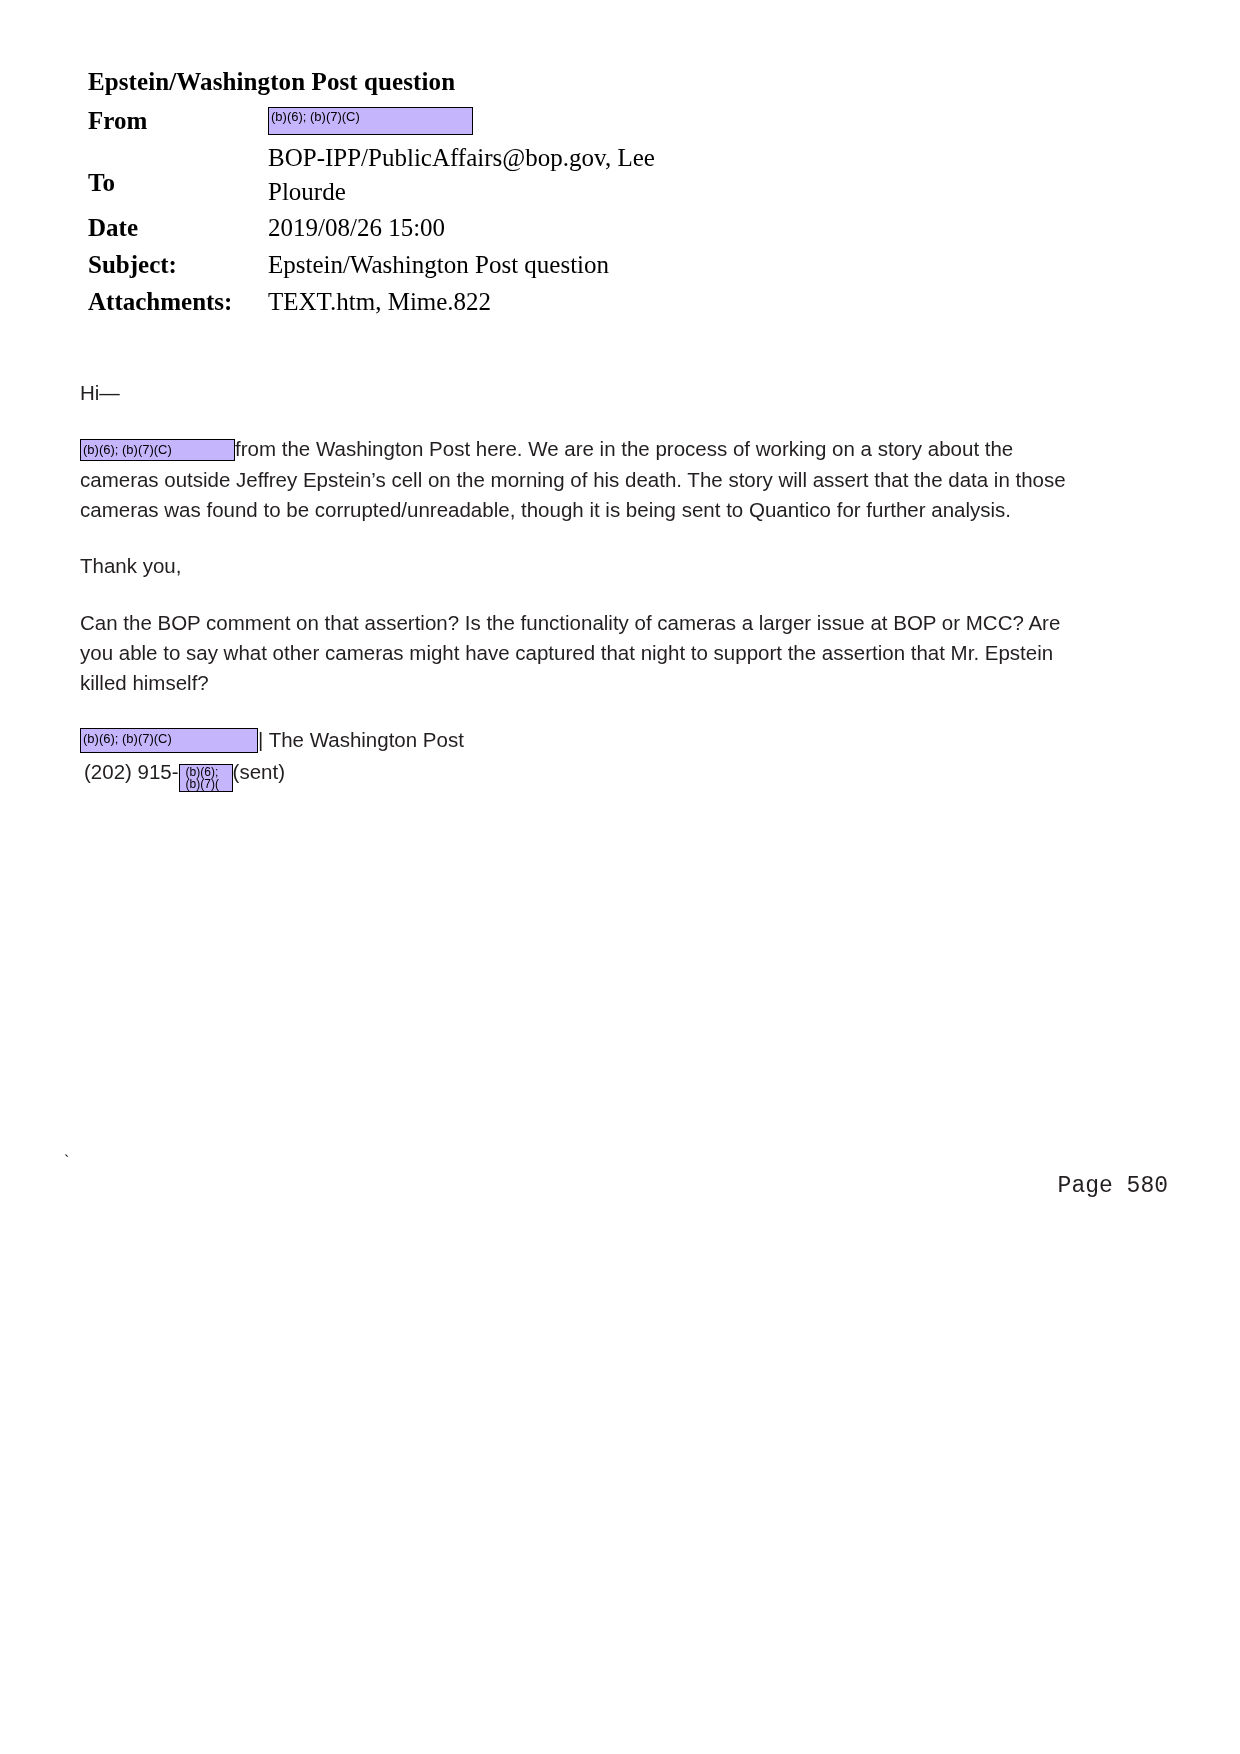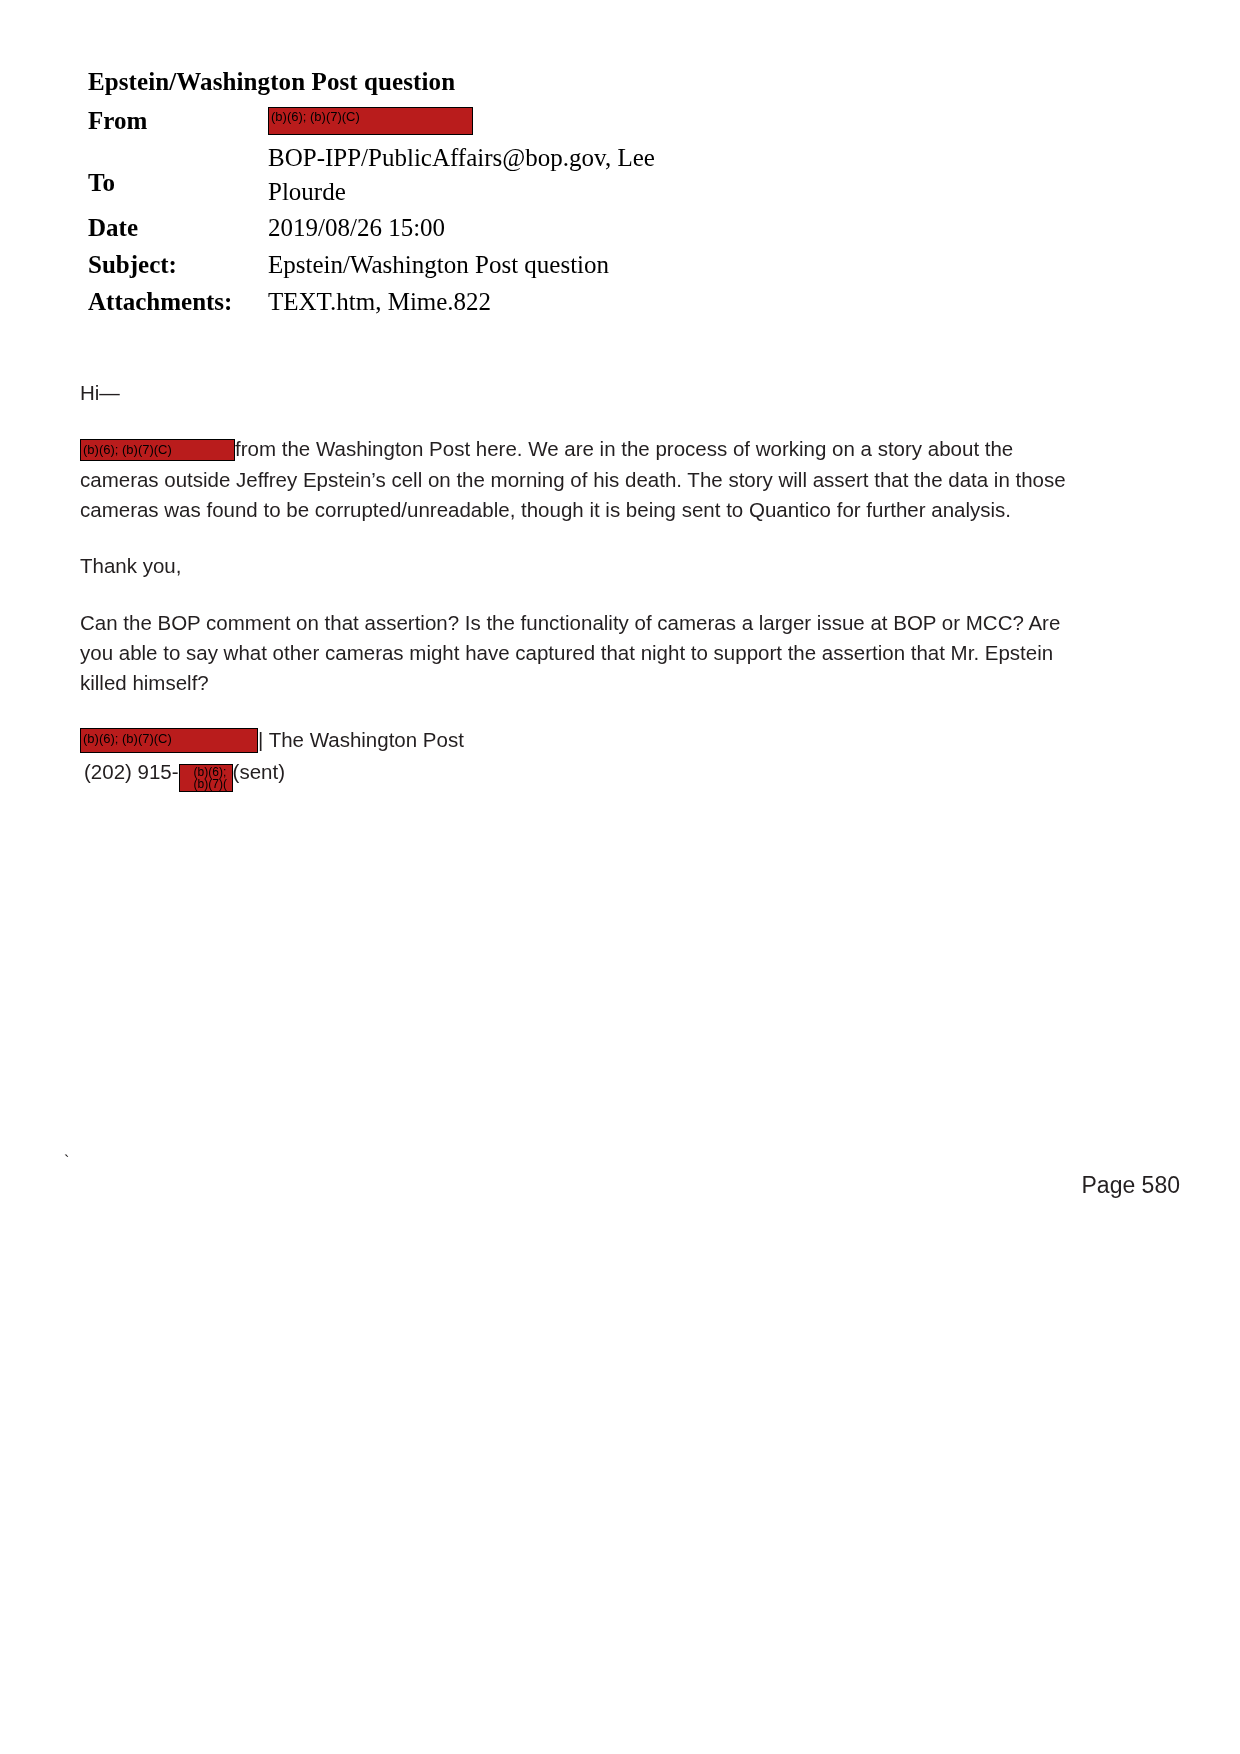--- a/index.html
+++ b/index.html
@@ -54,21 +54,21 @@
   .hdr-value {
     flex: 1 1 auto;
     line-height: 1.35;
   }
   .hdr-row.to .hdr-label { padding-top: 25px; }
   .hdr-value .line2 { display: block; }
 
   
   .redact {
     display: inline-block;
-    background: #b91c1c;
+    background: #c4b5fd;
     border: 1px solid #000000;
     color: #000000;
     font-family: "Liberation Sans", sans-serif;
     font-size: 13px;
     line-height: 1;
     vertical-align: middle;
     overflow: hidden;
     white-space: nowrap;
     box-sizing: border-box;
   }
@@ -89,21 +89,21 @@
   .redact.r-sig {
     width: 178px;
     height: 25px;
     padding: 3px 0 0 2px;
     position: relative;
     top: -1px;
   }
   .redact.r-phone {
     width: 54px;
     height: 28px;
-    padding: 1px 0 0 14px;
+    padding: 1px 0 0 6px;
     position: relative;
     top: 4px;
     font-size: 12px;
     line-height: 1.0;
     white-space: normal;
   }
 
   
   .body-text {
     position: absolute;
@@ -115,23 +115,23 @@
     line-height: 1.48;
     color: #231f20;
   }
   .para { margin: 0 0 26px 0; }
   .sig-line { margin: 0; }
   .sig-line.second { margin-top: 2px; padding-left: 4px; }
 
   
   .page-num {
     position: absolute;
-    right: 60px;
+    right: 72px;
     bottom: 44px;
-    font-family: Liberation Sans, sans-serif;
+    font-family: Liberation Mono, monospace;
     font-size: 23px;
     color: #231f20;
   }
   .dot-mark {
     position: absolute;
     left: 64px;
     bottom: 72px;
     font-family: "Liberation Sans", sans-serif;
     font-size: 16px;
     color: #231f20;

